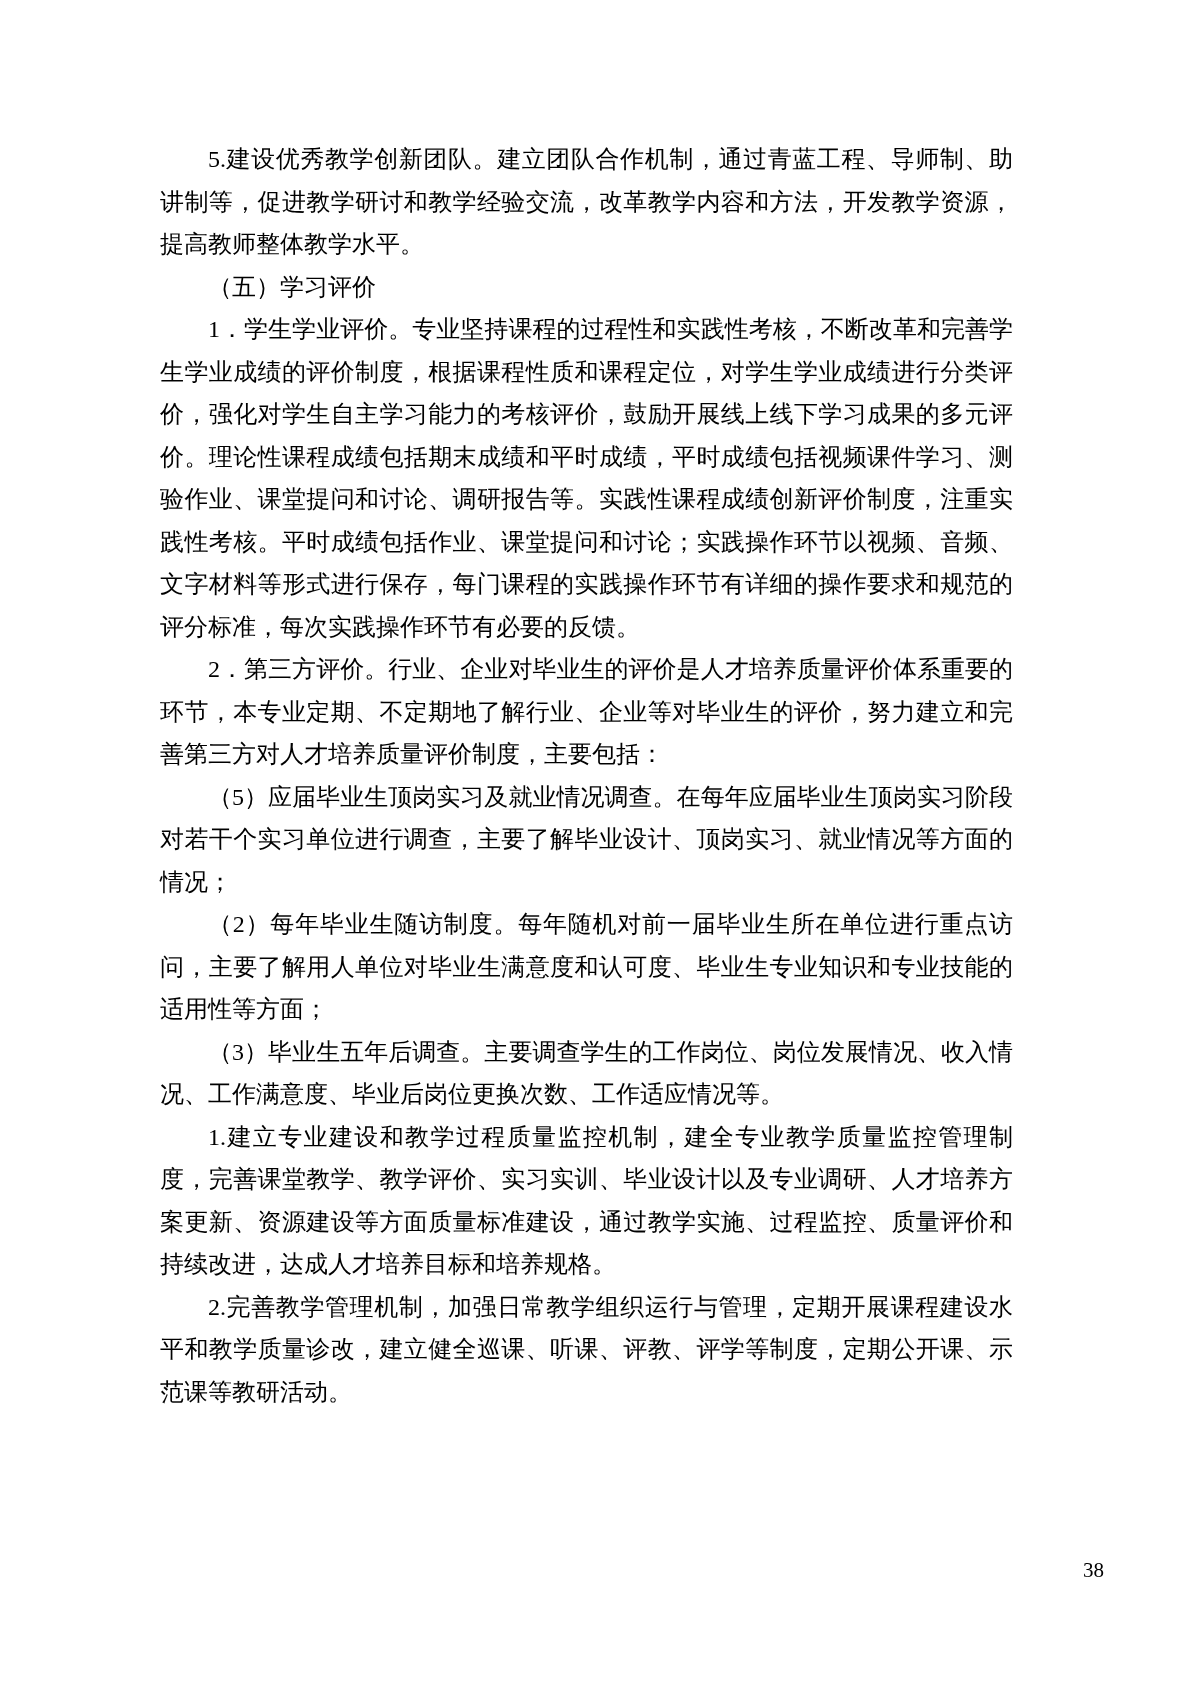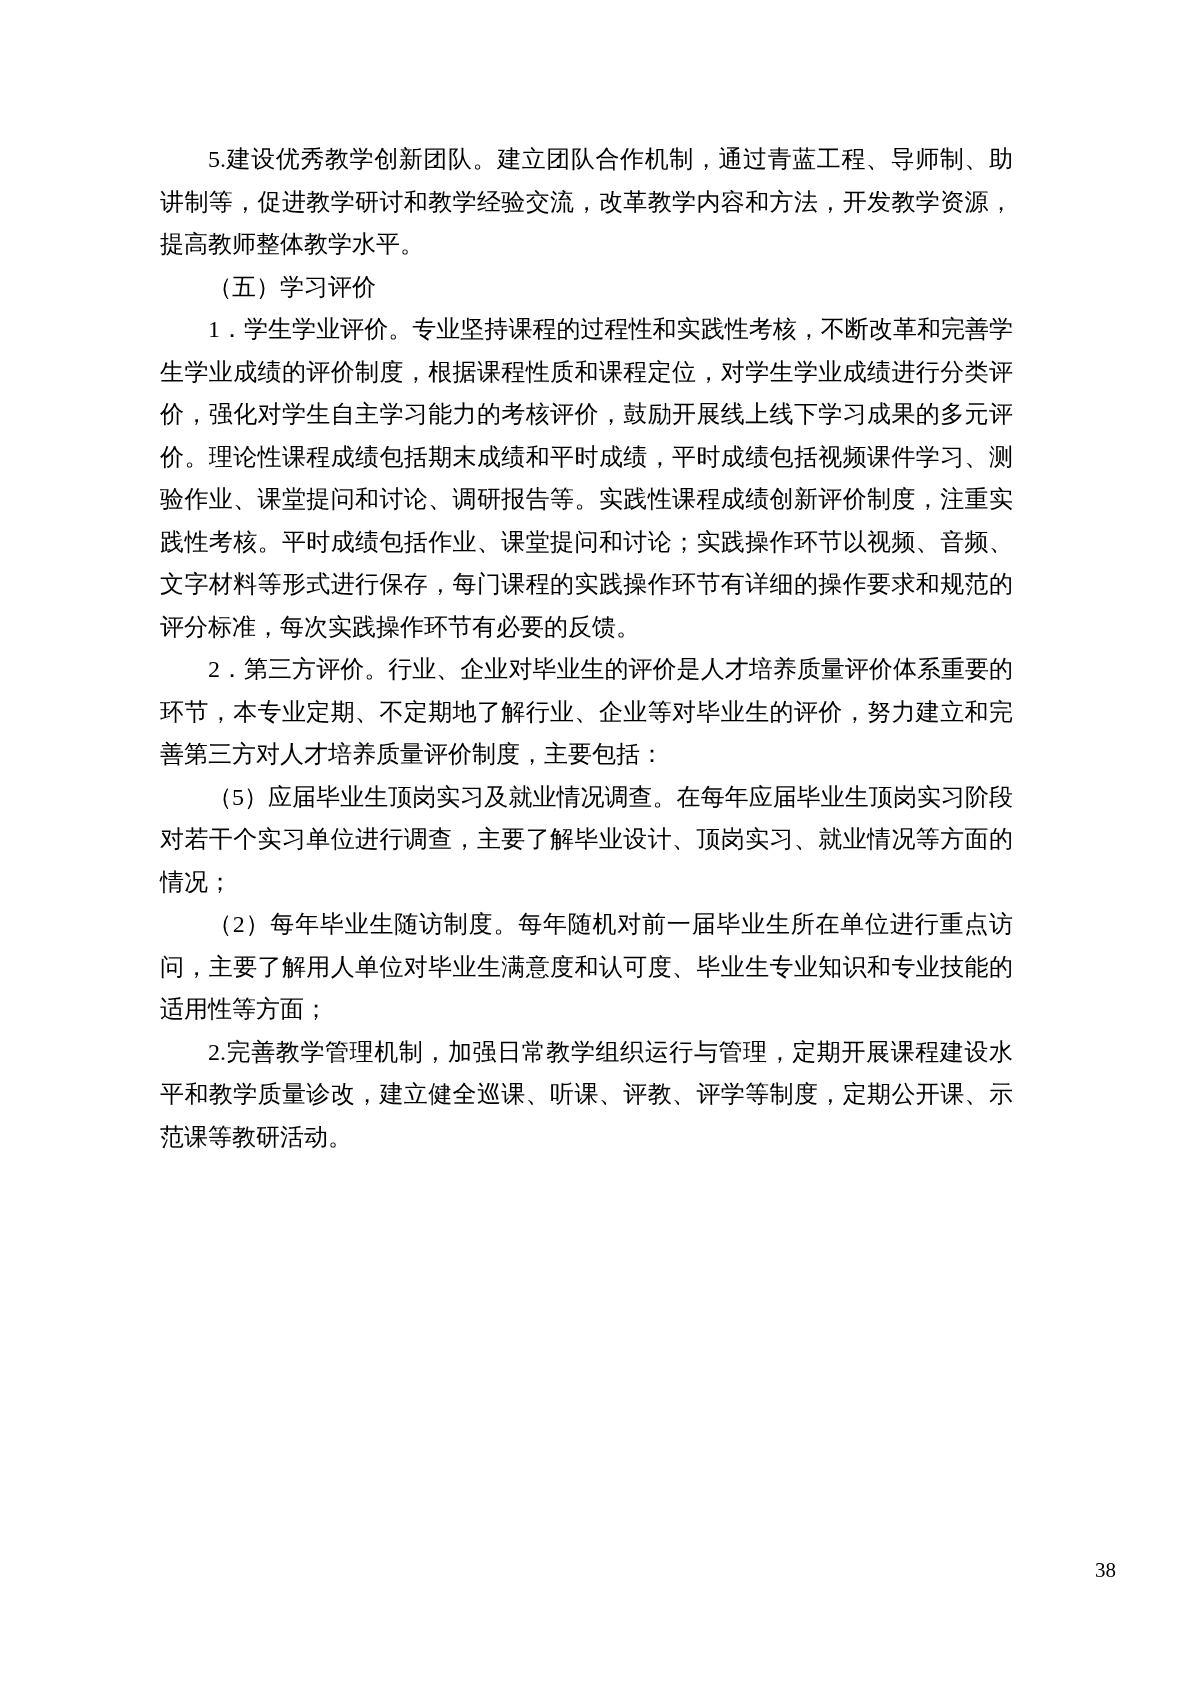--- a/index.html
+++ b/index.html
@@ -12,21 +12,20 @@
     height: 1684px;
     font-family: "Liberation Serif", "DejaVu Serif", serif;
     color: #000000;
   }
   .page {
     position: relative;
     width: 1104px;
     height: 1684px;
     background: #ffffff;
     overflow: hidden;
-    padding-left: 12px;
   }
   .content {
     position: absolute;
     left: 160px;
     top: 138px;
     width: 853px;
   }
   .para {
     margin: 0;
     font-size: 24px;
@@ -57,16 +56,18 @@
 <body>
 
 <div class="page">
   <div class="content">
     <p class="para">5.建设优秀教学创新团队。建立团队合作机制，通过青蓝工程、导师制、助讲制等，促进教学研讨和教学经验交流，改革教学内容和方法，开发教学资源，提高教师整体教学水平。</p>
     <h3 class="heading">（五）学习评价</h3>
     <p class="para">1．学生学业评价。专业坚持课程的过程性和实践性考核，不断改革和完善学生学业成绩的评价制度，根据课程性质和课程定位，对学生学业成绩进行分类评价，强化对学生自主学习能力的考核评价，鼓励开展线上线下学习成果的多元评价。理论性课程成绩包括期末成绩和平时成绩，平时成绩包括视频课件学习、测验作业、课堂提问和讨论、调研报告等。实践性课程成绩创新评价制度，注重实践性考核。平时成绩包括作业、课堂提问和讨论；实践操作环节以视频、音频、文字材料等形式进行保存，每门课程的实践操作环节有详细的操作要求和规范的评分标准，每次实践操作环节有必要的反馈。</p>
     <p class="para">2．第三方评价。行业、企业对毕业生的评价是人才培养质量评价体系重要的环节，本专业定期、不定期地了解行业、企业等对毕业生的评价，努力建立和完善第三方对人才培养质量评价制度，主要包括：</p>
     <p class="para">（5）应届毕业生顶岗实习及就业情况调查。在每年应届毕业生顶岗实习阶段对若干个实习单位进行调查，主要了解毕业设计、顶岗实习、就业情况等方面的情况；</p>
     <p class="para">（2）每年毕业生随访制度。每年随机对前一届毕业生所在单位进行重点访问，主要了解用人单位对毕业生满意度和认可度、毕业生专业知识和专业技能的适用性等方面；</p>
+    <p class="para">（3）毕业生五年后调查。主要调查学生的工作岗位、岗位发展情况、收入情况、工作满意度、毕业后岗位更换次数、工作适应情况等。</p>
+    <p class="para">1.建立专业建设和教学过程质量监控机制，建全专业教学质量监控管理制度，完善课堂教学、教学评价、实习实训、毕业设计以及专业调研、人才培养方案更新、资源建设等方面质量标准建设，通过教学实施、过程监控、质量评价和持续改进，达成人才培养目标和培养规格。</p>
     <p class="para">2.完善教学管理机制，加强日常教学组织运行与管理，定期开展课程建设水平和教学质量诊改，建立健全巡课、听课、评教、评学等制度，定期公开课、示范课等教研活动。</p>
   </div>
   <div class="page-number">38</div>
 </div>
 
 </body></html>

